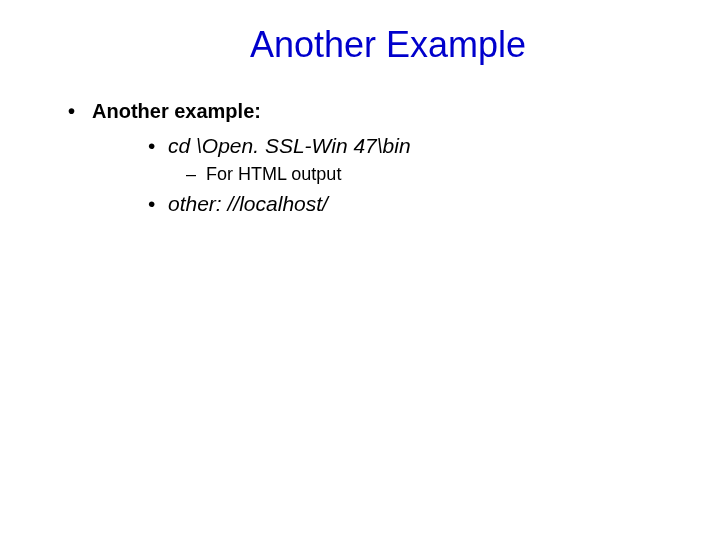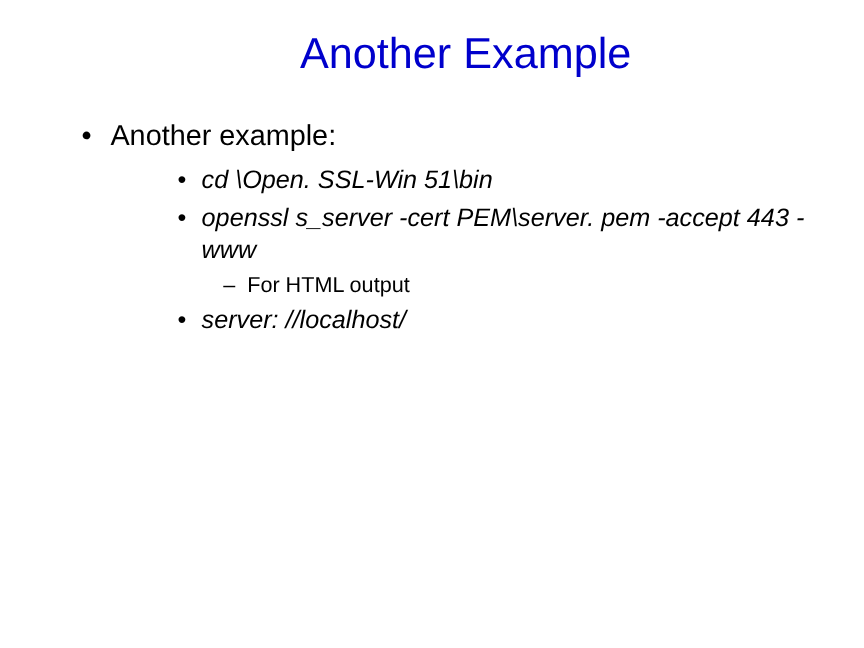--- a/index.html
+++ b/index.html
@@ -19,24 +19,25 @@
     margin-left: 28px;
   }
   .title {
     text-align: center;
     font-size: 36px;
     color: #0000cc;
     margin: 6px 0 34px 0;
     font-weight: normal;
   }
   .lvl1 {
-    font-size: 24px;
+    font-size: 20px;
     margin: 0 0 10px 0;
     position: relative;
     padding-left: 24px;
+    font-weight: bold;
   }
   .lvl1::before {
     content: "•";
     position: absolute;
     left: 0;
     top: 0;
   }
   .lvl2 {
     font-size: 24px;
     margin: 6px 0 4px 0;
@@ -80,20 +81,19 @@
 </style>
 </head>
 <body>
 
 <div class="slide">
   <h1 class="title">Another Example</h1>
 
   <div class="lvl1">Another example:</div>
 
 
-  <div class="lvl3">cd \Open. SSL-Win 51\bin</div>
-  <div class="lvl3">openssl s_server -cert PEM\server. pem -accept 443 -www</div>
+  <div class="lvl3">cd \Open. SSL-Win 47\bin</div>
 
   <div class="lvl4">For HTML output</div>
 
 
-  <div class="lvl3">server: //localhost/</div>
+  <div class="lvl3">other: //localhost/</div>
 </div>
 
 </body></html>

